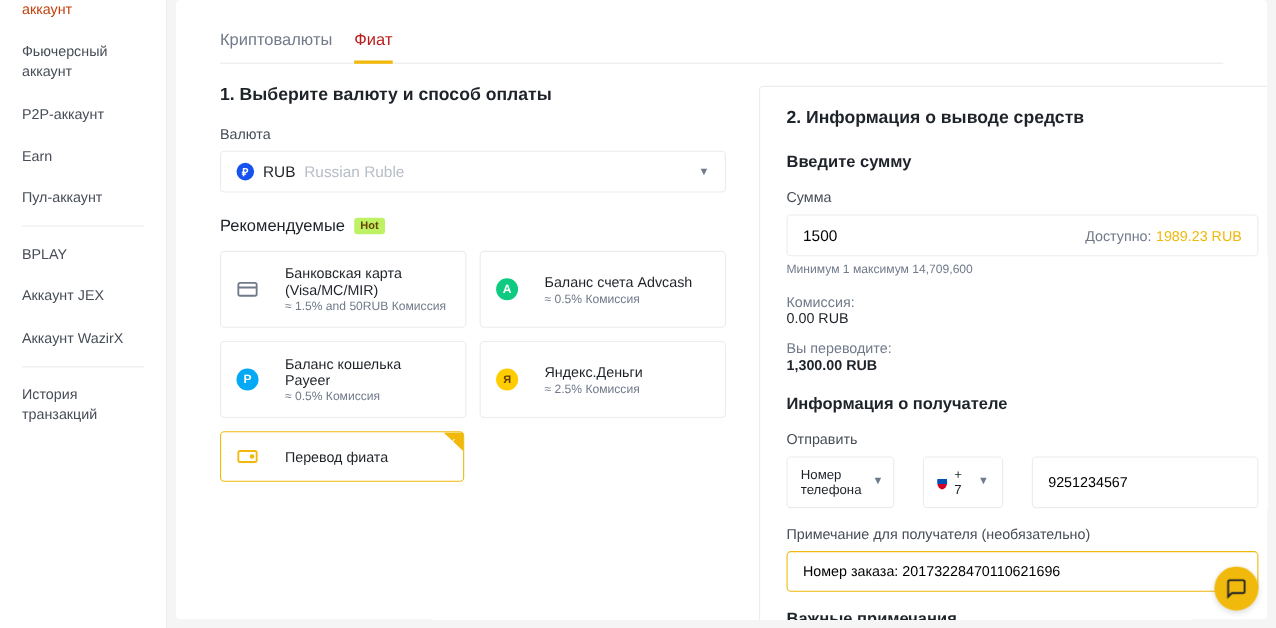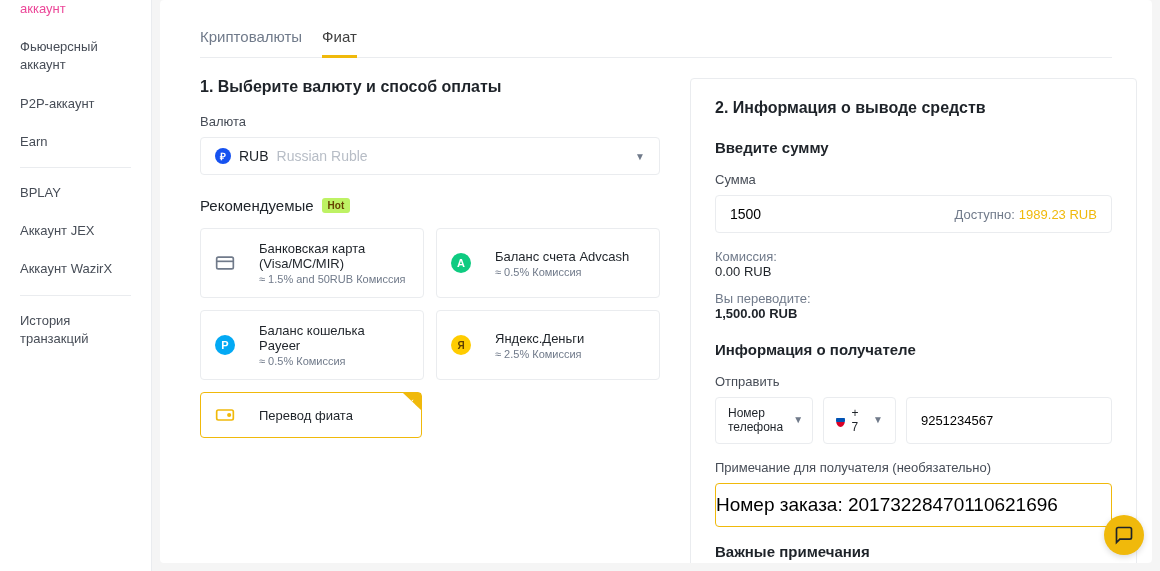--- a/index.html
+++ b/index.html
@@ -4,21 +4,21 @@
   <style>
     * { margin: 0; padding: 0; box-sizing: border-box; }
     body { font-family: -apple-system, BlinkMacSystemFont, "Segoe UI", Arial, sans-serif; background: #f5f5f5; color: #1e2329; width: 1160px; height: 571px; overflow: hidden; }
     .app { display: flex; height: 100%; }
     .sidebar { width: 152px; background: #fff; border-right: 1px solid #eaecef; padding-top: 0; overflow-y: auto; }
     .sidebar-item { padding: 10px 20px; font-size: 13px; color: #474d57; cursor: pointer; line-height: 1.4; }
     .sidebar-divider { height: 1px; background: #eaecef; margin: 6px 20px; }
     .main { flex: 1; background: #fff; margin: 0 8px 8px 8px; border-radius: 4px; overflow-y: auto; padding: 20px 40px 0 40px; }
     .tabs { display: flex; gap: 20px; border-bottom: 1px solid #eaecef; }
     .tab { padding: 8px 0 12px 0; font-size: 15px; color: #707a8a; cursor: pointer; position: relative; }
-    .tab.active { color: #404040; font-weight: 500; }
+    .tab.active { color: #b91c1c; font-weight: 500; }
     .tab.active::after { content: ''; position: absolute; bottom: -1px; left: 0; right: 0; height: 3px; background: #f0b90b; }
     .content { display: flex; gap: 30px; margin-top: 20px; }
     .left-col { flex: 0 0 460px; }
     .right-col { flex: 1; border: 1px solid #eaecef; border-radius: 4px; padding: 20px 24px; }
     .section-title { font-size: 16px; font-weight: 600; margin-bottom: 18px; }
     .label-sm { font-size: 13px; color: #474d57; margin-bottom: 8px; display: block; }
     .currency-select { display: flex; align-items: center; gap: 8px; border: 1px solid #eaecef; border-radius: 4px; padding: 10px 14px; cursor: pointer; }
     .ruble-icon { width: 16px; height: 16px; border-radius: 50%; background: #1652f0; color: #fff; display: flex; align-items: center; justify-content: center; font-size: 10px; font-weight: bold; }
     .currency-code { font-size: 14px; font-weight: 500; }
     .currency-name { font-size: 14px; color: #b7bdc6; }
@@ -41,40 +41,41 @@
     .pay-fee { font-size: 11px; color: #707a8a; margin-top: 2px; }
     .subsection { font-size: 15px; font-weight: 700; margin-bottom: 16px; }
     .amount-row { display: flex; align-items: center; border: 1px solid #eaecef; border-radius: 4px; padding: 10px 14px; }
     .amount-input { border: none; outline: none; flex: 1; font-size: 14px; }
     .available-label { font-size: 13px; color: #707a8a; }
     .available-value { font-size: 13px; color: #f0b90b; margin-left: 4px; }
     .hint { font-size: 11px; color: #707a8a; margin-top: 6px; }
     .info-row { display: flex; justify-content: space-between; font-size: 13px; margin: 12px 0; flex-direction: column; }
     .info-label { color: #707a8a; }
     .info-value { color: #1e2329; }
-    .recipient-row { display: flex; gap: 10px; }
+    .recipient-row { display: flex; gap: 26px; }
     .recipient-select { border: 1px solid #eaecef; border-radius: 4px; padding: 8px 12px; font-size: 12px; display: flex; align-items: center; gap: 6px; cursor: pointer; line-height: 1.2; }
     .recipient-select .chevron { margin-left: 4px; }
     .flag { width: 14px; height: 14px; border-radius: 50%; background: linear-gradient(to bottom, #fff 33%, #0052b4 33%, #0052b4 66%, #d80027 66%); display: inline-block; }
     .recipient-input { flex: 1; border: 1px solid #eaecef; border-radius: 4px; padding: 10px 14px; font-size: 13px; outline: none; }
-    .note-input { width: 100%; border: 1px solid #f0b90b; border-radius: 4px; padding: 10px 0; font-size: 19px; outline: none; }
+    .note-input { width: 100%; border: 1px solid #f0b90b; border-radius: 4px; padding: 10px 14px; font-size: 13px; outline: none; }
     .chat-fab { position: fixed; bottom: 16px; right: 16px; width: 40px; height: 40px; border-radius: 50%; background: #f0b90b; display: flex; align-items: center; justify-content: center; cursor: pointer; font-size: 18px; box-shadow: 0 2px 6px rgba(0,0,0,0.15); }
     .mt16 { margin-top: 16px; }
     .mt20 { margin-top: 20px; }
     .mt24 { margin-top: 16px; }
   </style>
 </head>
 <body>
 
 <div class="app">
   <aside class="sidebar">
-    <div class="sidebar-item" style="padding-top:0; color:#ec4899;">аккаунт</div>
+    <div class="sidebar-item" style="padding-top:0; color:#c2410c;">аккаунт</div>
     <div class="sidebar-item">Фьючерсный аккаунт</div>
     <div class="sidebar-item">P2P-аккаунт</div>
     <div class="sidebar-item">Earn</div>
+    <div class="sidebar-item">Пул-аккаунт</div>
     <div class="sidebar-divider"></div>
     <div class="sidebar-item">BPLAY</div>
     <div class="sidebar-item">Аккаунт JEX</div>
     <div class="sidebar-item">Аккаунт WazirX</div>
     <div class="sidebar-divider"></div>
     <div class="sidebar-item">История транзакций</div>
   </aside>
 
   <main class="main">
     <div class="tabs">
@@ -148,28 +149,29 @@
 
       <div class="right-col">
         <h2 class="section-title" style="margin-bottom:22px;">2. Информация о выводе средств</h2>
         <div class="subsection">Введите сумму</div>
         <span class="label-sm">Сумма</span>
         <div class="amount-row">
           <input class="amount-input" value="1500" style="">
           <span class="available-label">Доступно:</span>
           <span class="available-value">1989.23 RUB</span>
         </div>
+        <div class="hint">Минимум 1 максимум 14,709,600</div>
 
         <div class="info-row mt16">
           <span class="info-label">Комиссия:</span>
           <span class="info-value">0.00 RUB</span>
         </div>
         <div class="info-row">
           <span class="info-label">Вы переводите:</span>
-          <span class="info-value" style="font-weight:600;">1,500.00 RUB</span>
+          <span class="info-value" style="font-weight:600;">1,300.00 RUB</span>
         </div>
 
         <div class="subsection mt20">Информация о получателе</div>
         <span class="label-sm">Отправить</span>
         <div class="recipient-row">
           <div class="recipient-select" style="width:98px;">
             <span>Номер телефона</span>
             <span class="chevron">▼</span>
           </div>
           <div class="recipient-select">

